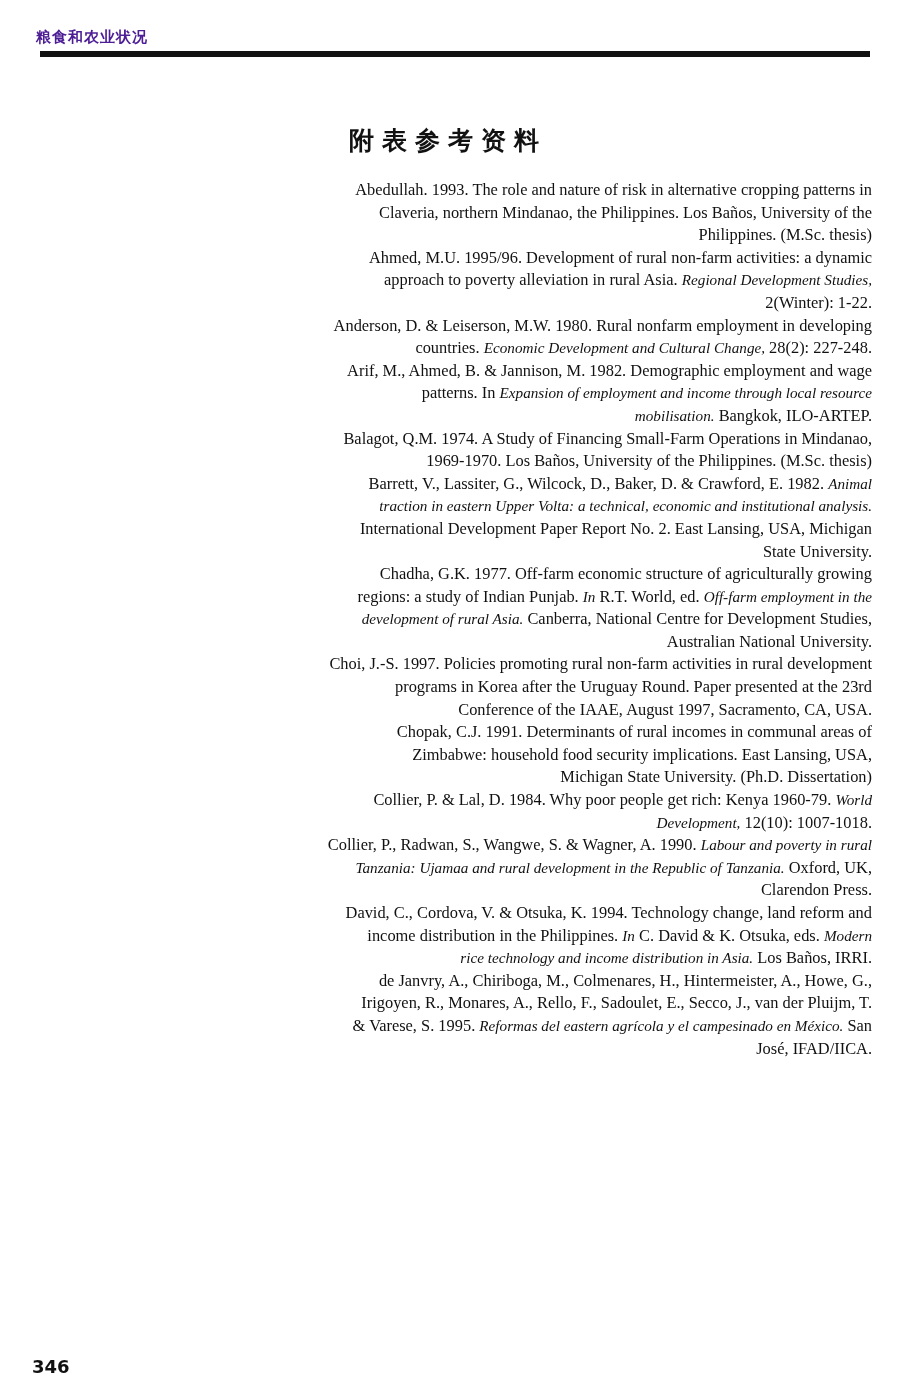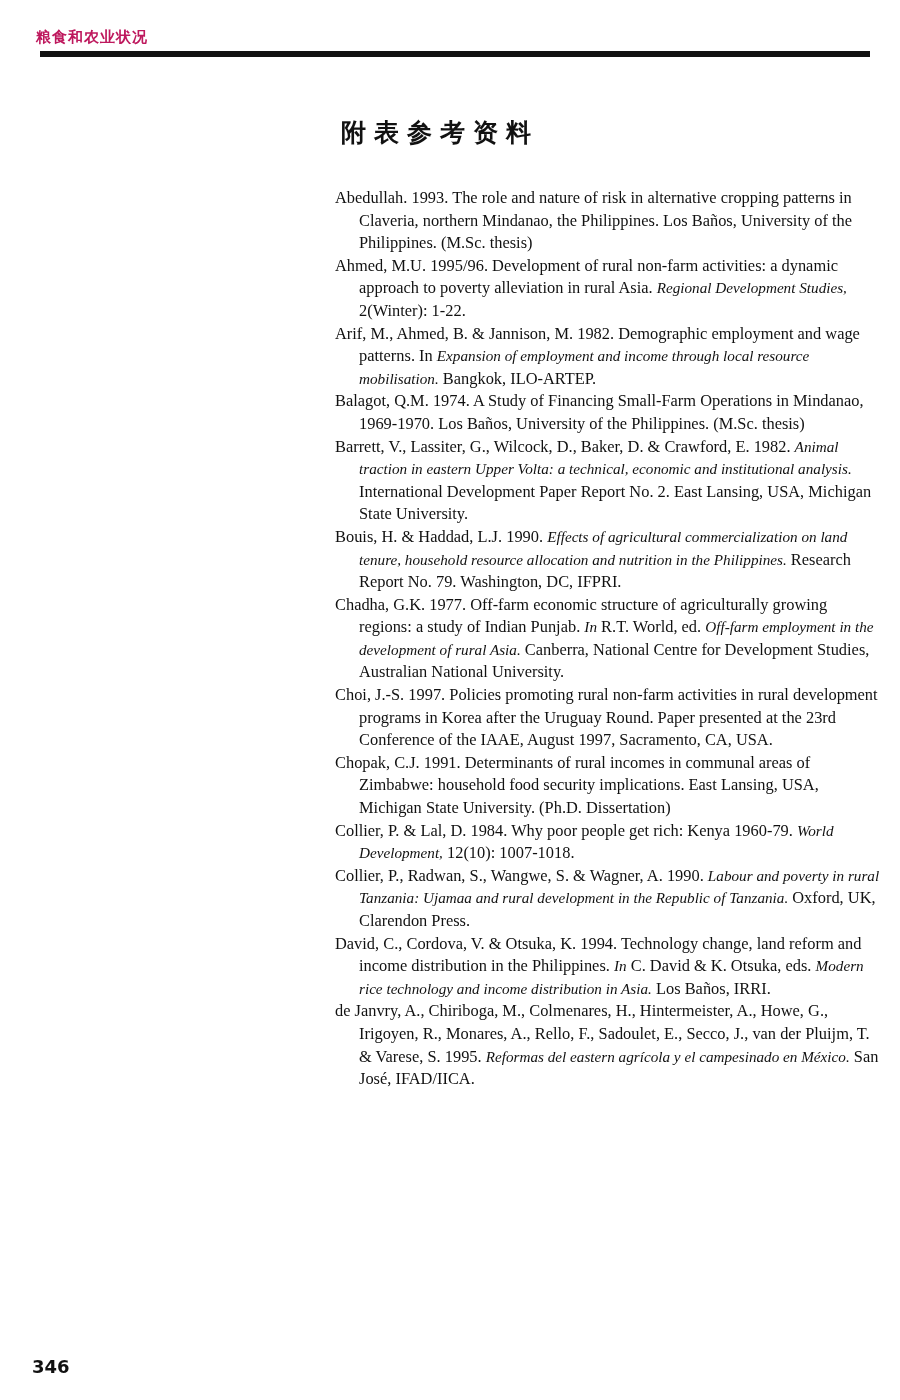--- a/index.html
+++ b/index.html
@@ -15,21 +15,21 @@
       color: #111111;
     }
     .running-head {
       position: absolute;
       left: 36px;
       top: 28px;
       font-family: "DejaVu Serif", serif;
       font-size: 15px;
       font-weight: bold;
       letter-spacing: 1px;
-      color: #be185d;
+      color: #4c1d95;
     }
     .head-rule {
       position: absolute;
       left: 40px;
       top: 51px;
       width: 830px;
       height: 6px;
       background: #111;
     }
     .section-title {
@@ -40,27 +40,28 @@
       font-size: 25px;
       font-weight: bold;
       letter-spacing: 8px;
       color: #111;
     }
     .refs {
       position: absolute;
       left: 319px;
       top: 171px;
       width: 545px;
-      margin: 16px;
+      margin: 8px;
       padding: 0;
       list-style: none;
       font-family: "Liberation Serif", serif;
       font-size: 16.4px;
       line-height: 22.6px;
       color: #111;
+      text-align: right;
     }
     .ref {
       padding-left: 24px;
       text-indent: -24px;
       margin: 0;
     }
     .ref .it {
       font-style: italic;
       font-size: 15.2px;
     }
@@ -73,29 +74,29 @@
       font-weight: bold;
       color: #111;
     }
   </style>
 </head>
 <body>
 
 <div class="running-head">粮食和农业状况</div>
 <div class="head-rule"></div>
 
-<h1 class="section-title" style="margin:8px;">附表参考资料</h1>
+<h1 class="section-title" style="margin:16px;">附表参考资料</h1>
 
 <ul class="refs" id="refs">
     <li class="ref"><span>Abedullah. 1993. The role and nature of risk in alternative cropping patterns in Claveria, northern Mindanao, the Philippines. Los Baños, University of the Philippines. (M.Sc. thesis)</span></li>
     <li class="ref"><span>Ahmed, M.U. 1995/96. Development of rural non-farm activities: a dynamic approach to poverty alleviation in rural Asia. </span><span class="it">Regional Development Studies,</span><span> 2(Winter): 1-22.</span></li>
+    <li class="ref"><span>Anderson, D. &amp; Leiserson, M.W. 1980. Rural nonfarm employment in developing countries. </span><span class="it">Economic Development and Cultural Change,</span><span> 28(2): 227-248.</span></li>
     <li class="ref"><span>Arif, M., Ahmed, B. &amp; Jannison, M. 1982. Demographic employment and wage patterns. In </span><span class="it">Expansion of employment and income through local resource mobilisation.</span><span> Bangkok, ILO-ARTEP.</span></li>
     <li class="ref"><span>Balagot, Q.M.  1974. A Study of Financing Small-Farm Operations in Mindanao, 1969-1970. Los Baños, University of the Philippines. (M.Sc. thesis)</span></li>
     <li class="ref"><span>Barrett, V., Lassiter, G., Wilcock, D., Baker, D. &amp; Crawford, E. 1982. </span><span class="it">Animal traction in eastern Upper Volta: a technical, economic and institutional analysis.</span><span> International Development Paper Report No. 2. East Lansing, USA, Michigan State University.</span></li>
-    <li class="ref"><span>Bouis, H. &amp; Haddad, L.J. 1990. </span><span class="it">Effects of agricultural commercialization on land tenure, household resource allocation and nutrition in the Philippines.</span><span> Research Report No. 79. Washington, DC, IFPRI.</span></li>
     <li class="ref"><span>Chadha, G.K. 1977. Off-farm economic structure of agriculturally growing regions: a study of Indian Punjab. </span><span class="it">In</span><span> R.T. World, ed. </span><span class="it">Off-farm employment in the development of rural Asia.</span><span> Canberra, National Centre for Development Studies, Australian National University.</span></li>
     <li class="ref"><span>Choi, J.-S. 1997. Policies promoting rural non-farm activities in rural development programs in Korea after the Uruguay Round. Paper presented at the 23rd Conference of the IAAE, August 1997, Sacramento, CA, USA.</span></li>
     <li class="ref"><span>Chopak, C.J. 1991. Determinants of rural incomes in communal areas of Zimbabwe: household food security implications. East Lansing, USA, Michigan State University. (Ph.D. Dissertation)</span></li>
     <li class="ref"><span>Collier, P. &amp; Lal, D. 1984. Why poor people get rich: Kenya 1960-79. </span><span class="it">World Development,</span><span> 12(10): 1007-1018.</span></li>
     <li class="ref"><span>Collier, P., Radwan, S., Wangwe, S. &amp; Wagner, A. 1990. </span><span class="it">Labour and poverty in rural Tanzania: Ujamaa and rural development in the Republic of Tanzania.</span><span> Oxford, UK, Clarendon Press.</span></li>
     <li class="ref"><span>David, C., Cordova, V. &amp; Otsuka, K. 1994. Technology change, land reform and income distribution in the Philippines. </span><span class="it">In</span><span> C. David &amp; K. Otsuka, eds. </span><span class="it">Modern rice technology and income distribution in Asia.</span><span> Los Baños, IRRI.</span></li>
     <li class="ref"><span>de Janvry, A., Chiriboga, M., Colmenares, H., Hintermeister, A., Howe, G., Irigoyen, R., Monares, A., Rello, F., Sadoulet, E., Secco, J., van der Pluijm, T. &amp; Varese, S. 1995. </span><span class="it">Reformas del eastern agrícola y el campesinado en México.</span><span> San José, IFAD/IICA.</span></li>
   </ul>
 
 <div class="folio">346</div>

